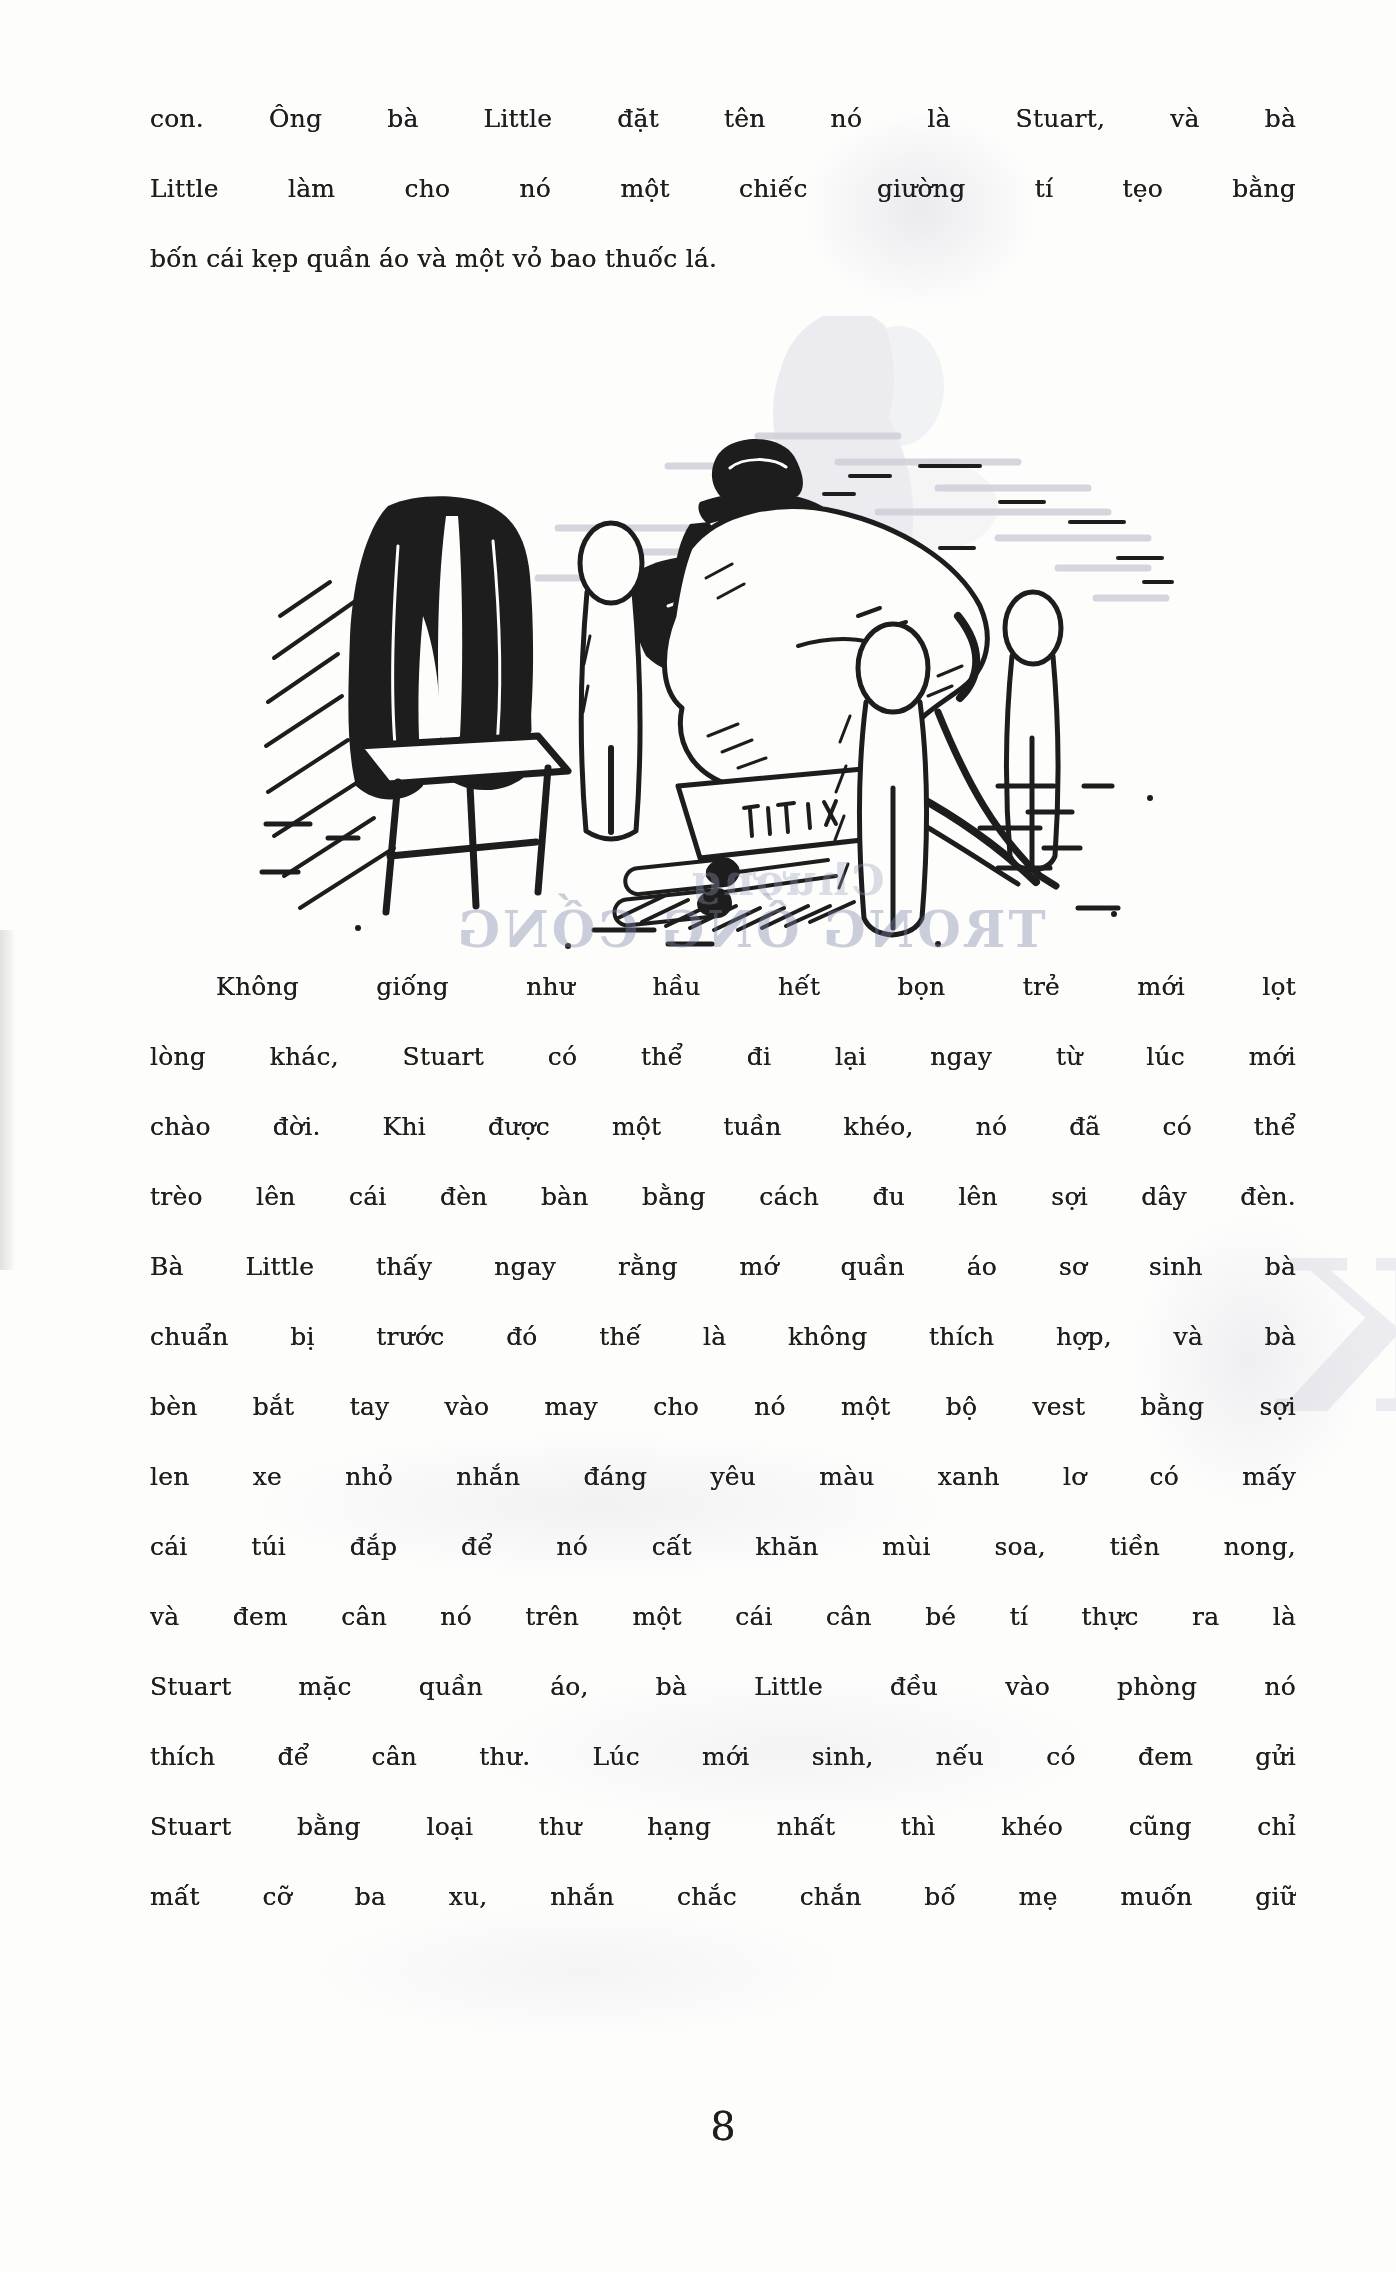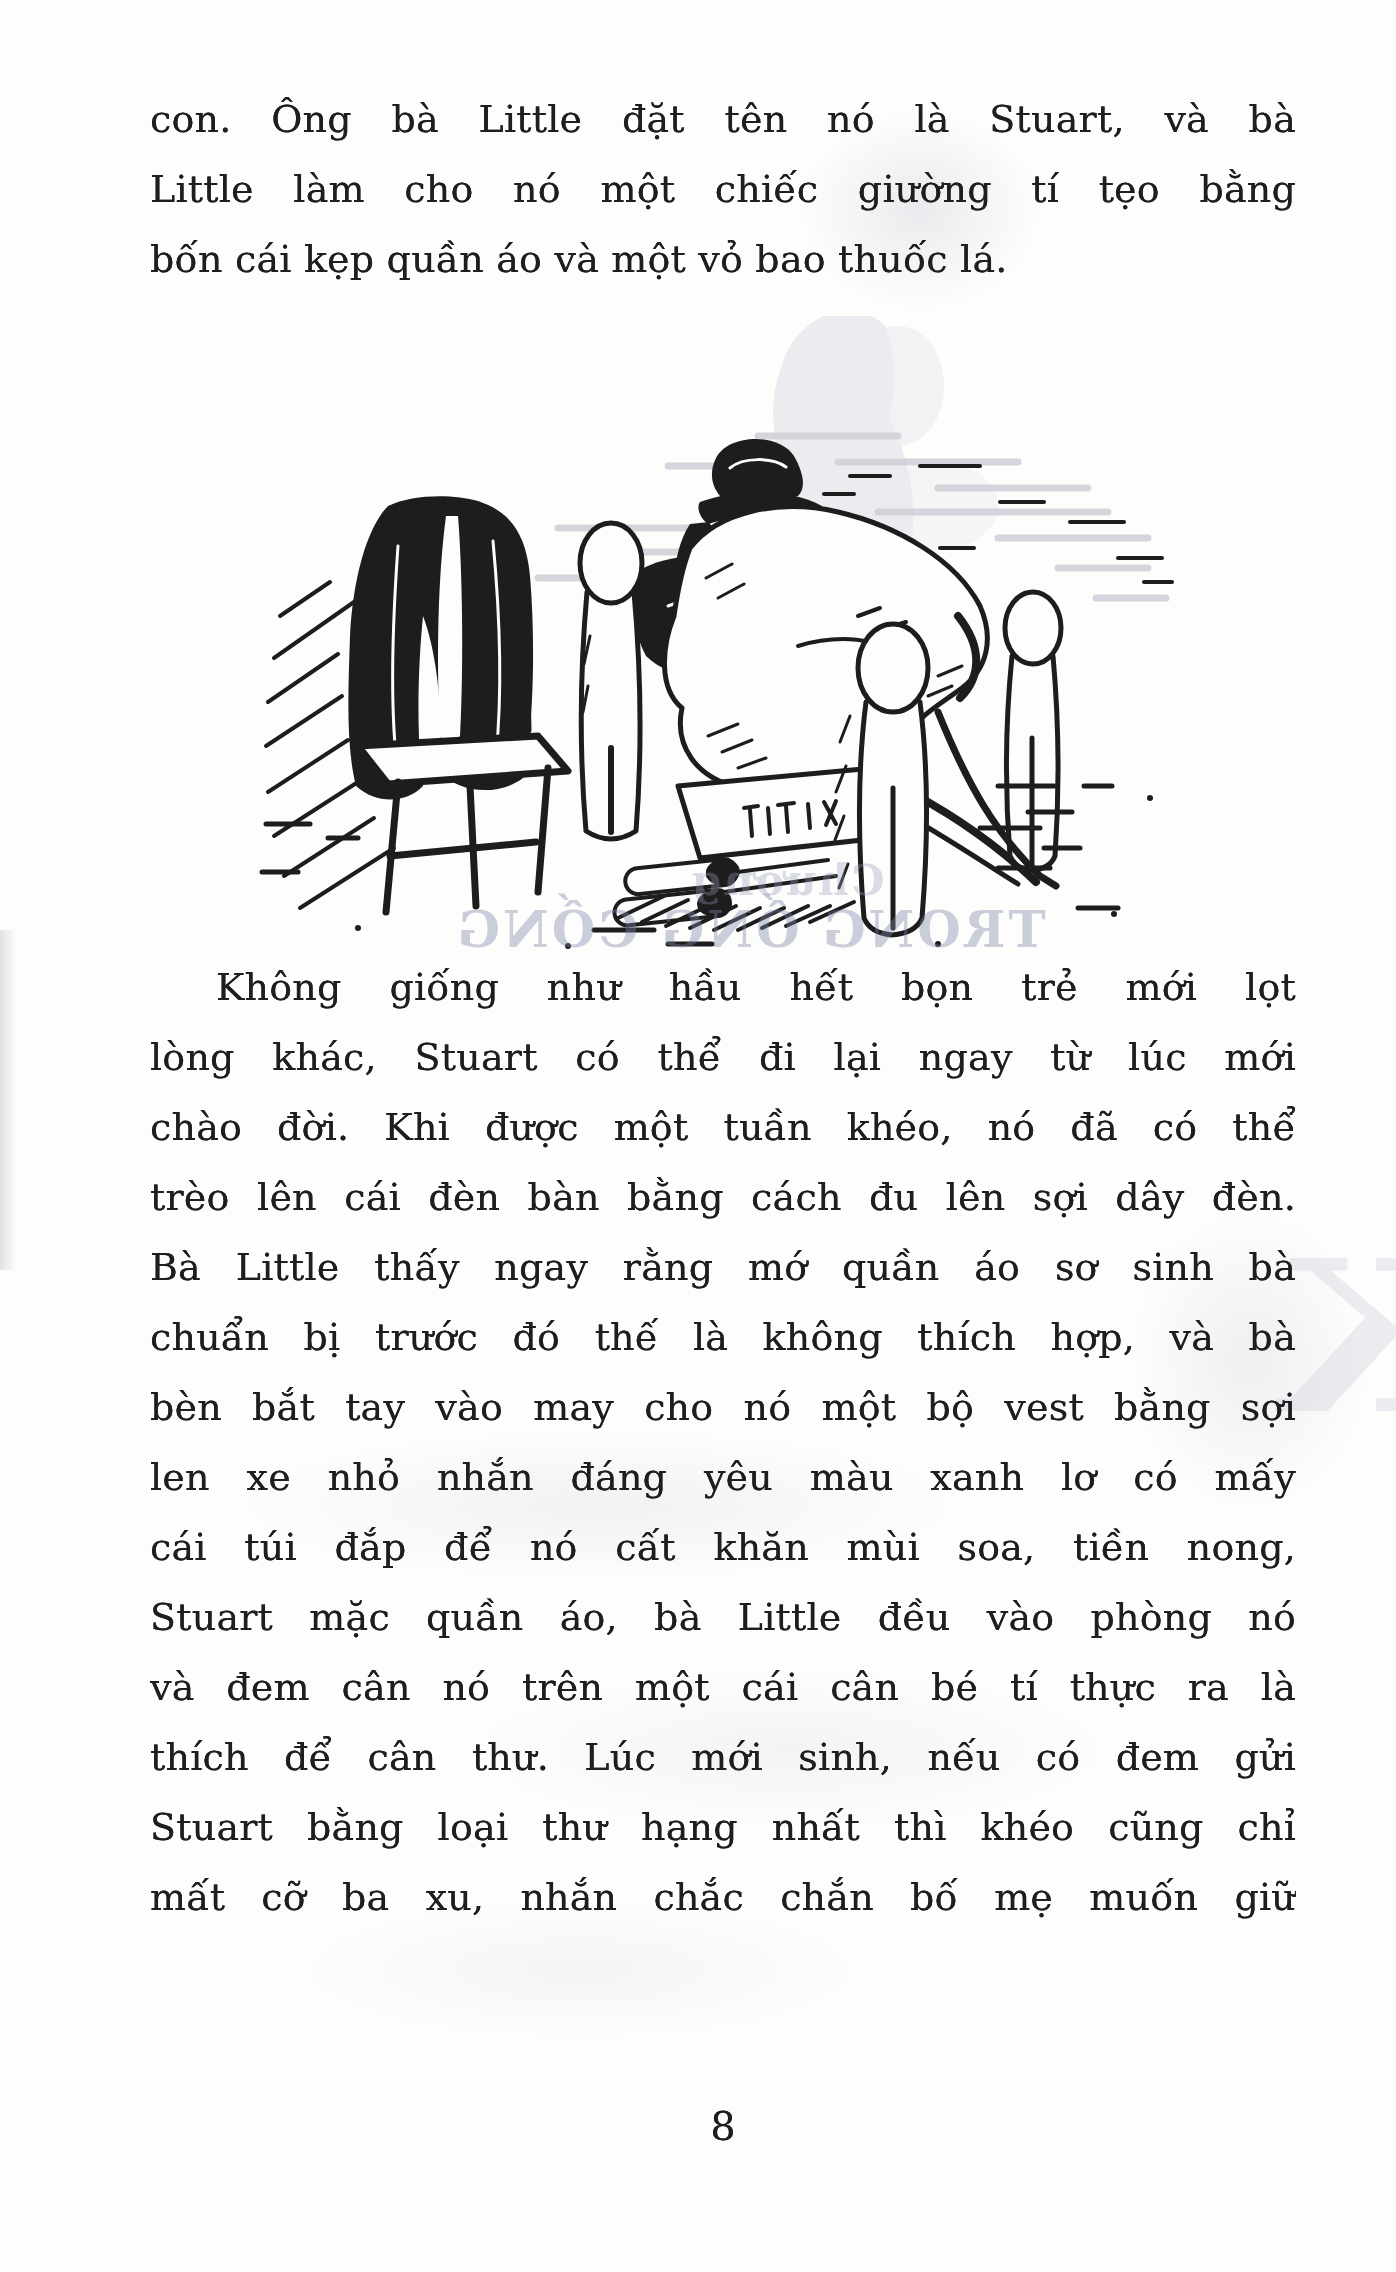--- a/index.html
+++ b/index.html
@@ -7,21 +7,21 @@
     position:relative;width:1396px;height:2272px;margin:0 auto;
     background:#fdfdfc;overflow:hidden;
     font-family:"DejaVu Serif","Liberation Serif",serif;
     color:#1e1e1e;
   }
   
   .para{position:absolute;left:150px;width:1146px;}
   .p1{top:84px;}
   .p2{top:952px;}
   .ln{
-    height:70px;line-height:70px;font-size:38px;
+    height:70px;line-height:70px;font-size:25px;
     text-align:justify;text-align-last:justify;
     white-space:normal;overflow:hidden;
     text-shadow:0 0 0.6px rgba(10,10,10,.85);
     letter-spacing:0.2px;
   }
   .ln.lastline{text-align-last:left;}
   .ln.indent{padding-left:66px;}
   .pageno{
     position:absolute;left:150px;top:2096px;width:1146px;
     text-align:center;font-size:40px;line-height:60px;
@@ -280,22 +280,22 @@
   <div class="para p2">
     <div class="ln indent">Không giống như hầu hết bọn trẻ mới lọt</div>
     <div class="ln">lòng khác, Stuart có thể đi lại ngay từ lúc mới</div>
     <div class="ln">chào đời. Khi được một tuần khéo, nó đã có thể</div>
     <div class="ln">trèo lên cái đèn bàn bằng cách đu lên sợi dây đèn.</div>
     <div class="ln">Bà Little thấy ngay rằng mớ quần áo sơ sinh bà</div>
     <div class="ln">chuẩn bị trước đó thế là không thích hợp, và bà</div>
     <div class="ln">bèn bắt tay vào may cho nó một bộ vest bằng sợi</div>
     <div class="ln">len xe nhỏ nhắn đáng yêu màu xanh lơ có mấy</div>
     <div class="ln">cái túi đắp để nó cất khăn mùi soa, tiền nong,</div>
+    <div class="ln">và đem cân nó trên một cái cân bé tí thực ra là</div>
     <div class="ln">Stuart mặc quần áo, bà Little đều vào phòng nó</div>
-    <div class="ln">và đem cân nó trên một cái cân bé tí thực ra là</div>
     <div class="ln">thích để cân thư. Lúc mới sinh, nếu có đem gửi</div>
     <div class="ln">Stuart bằng loại thư hạng nhất thì khéo cũng chỉ</div>
     <div class="ln">mất cỡ ba xu, nhắn chắc chắn bố mẹ muốn giữ</div>
   </div>
 
   <div class="pageno">8</div>
 
 </div>
 
 </body></html>

